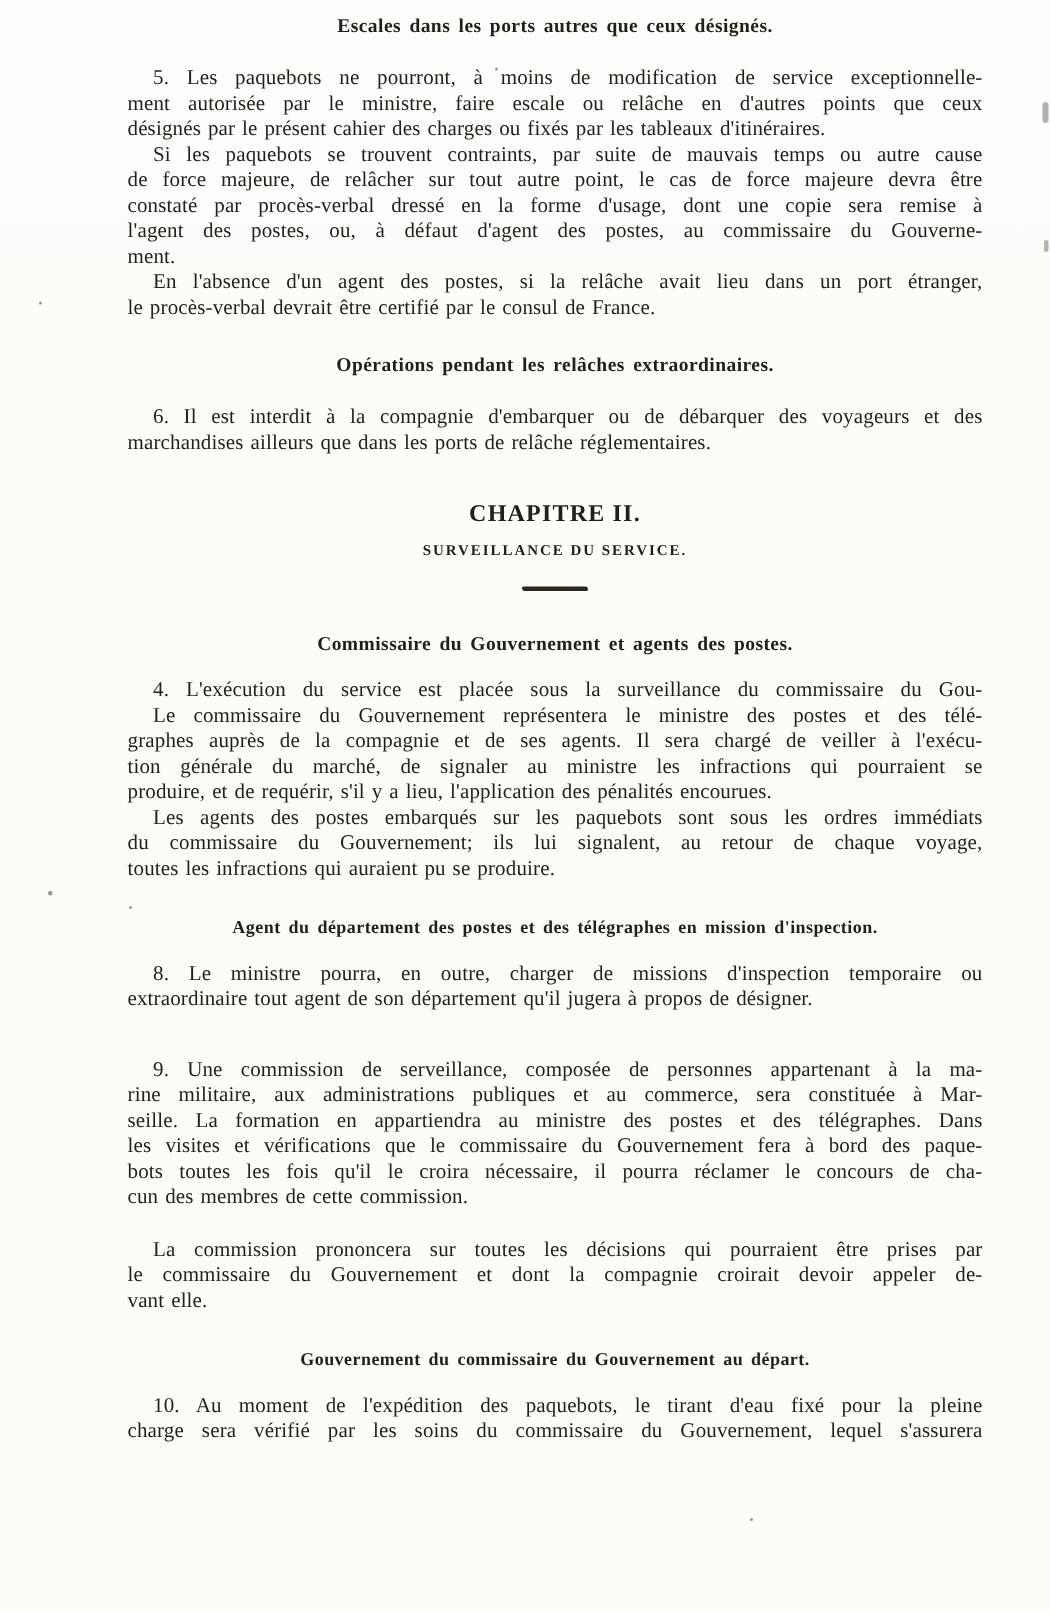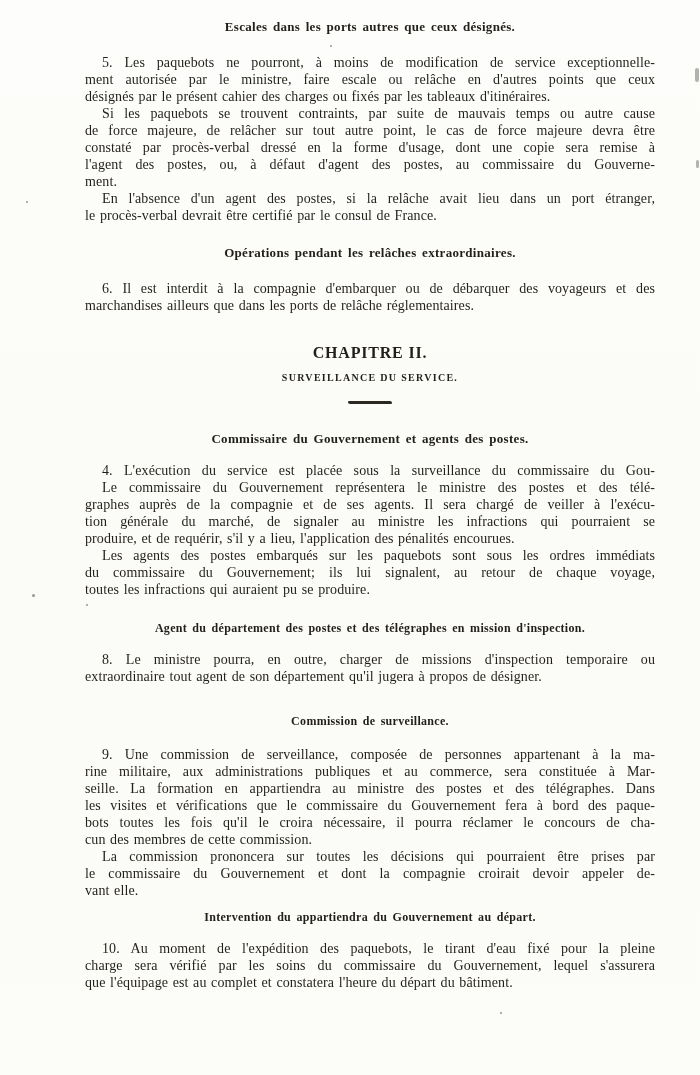--- a/index.html
+++ b/index.html
@@ -12,21 +12,21 @@
     width: 700px;
     height: 1075px;
     overflow: hidden;
     background: linear-gradient(180deg, #fdfdfb 0%, #fbfbf7 55%, #fcfcf9 100%);
     color: #221f19;
     font-family: "Liberation Serif", "DejaVu Serif", serif;
   }
   .doc {
     position: absolute;
     left: 85px;
-    top: 20px;
+    top: 10px;
     width: 570px;
   }
   
   .paragraph { margin: 0; }
   .line {
     font-size: 14px;
     line-height: 17px;
     text-align: justify;
     text-align-last: justify;
     letter-spacing: 0.1px;
@@ -141,39 +141,37 @@
       <div class="paragraph">
         <div class="line first">Les agents des postes embarqués sur les paquebots sont sous les ordres immédiats</div>
         <div class="line">du commissaire du Gouvernement; ils lui signalent, au retour de chaque voyage,</div>
         <div class="line last">toutes les infractions qui auraient pu se produire.</div>
       </div>
       <div class="subheading-small">Agent du département des postes et des télégraphes en mission d'inspection.</div>
       <div class="paragraph">
         <div class="line first">8. Le ministre pourra, en outre, charger de missions d'inspection temporaire ou</div>
         <div class="line last">extraordinaire tout agent de son département qu'il jugera à propos de désigner.</div>
       </div>
-      <div class="subheading-small">Commission de surveillance.</div>
       <div class="paragraph">
         <div class="line first">9. Une commission de serveillance, composée de personnes appartenant à la ma-</div>
         <div class="line">rine militaire, aux administrations publiques et au commerce, sera constituée à Mar-</div>
         <div class="line">seille. La formation en appartiendra au ministre des postes et des télégraphes. Dans</div>
         <div class="line">les visites et vérifications que le commissaire du Gouvernement fera à bord des paque-</div>
         <div class="line">bots toutes les fois qu'il le croira nécessaire, il pourra réclamer le concours de cha-</div>
         <div class="line last">cun des membres de cette commission.</div>
       </div>
       <div class="paragraph">
         <div class="line first">La commission prononcera sur toutes les décisions qui pourraient être prises par</div>
         <div class="line">le commissaire du Gouvernement et dont la compagnie croirait devoir appeler de-</div>
         <div class="line last">vant elle.</div>
       </div>
-      <div class="subheading-small">Intervention du appartiendra du Gouvernement au départ.</div>
+      <div class="subheading-small">Gouvernement du commissaire du Gouvernement au départ.</div>
       <div class="paragraph">
         <div class="line first">10. Au moment de l'expédition des paquebots, le tirant d'eau fixé pour la pleine</div>
         <div class="line">charge sera vérifié par les soins du commissaire du Gouvernement, lequel s'assurera</div>
-        <div class="line last">que l'équipage est au complet et constatera l'heure du départ du bâtiment.</div>
       </div>
     </div>
 
   <div class="speck" style="left:330px; top:45px;  width:2px; height:2px;"></div>
   <div class="speck" style="left:26px;  top:201px; width:2px; height:2px;"></div>
   <div class="speck" style="left:32px;  top:594px; width:3px; height:3px;"></div>
   <div class="speck" style="left:86px;  top:604px; width:2px; height:2px;"></div>
   <div class="speck" style="left:500px; top:1012px;width:2px; height:2px;"></div>
   <div class="smudge" style="left:695px; top:68px;  width:4px; height:14px;"></div>
   <div class="smudge" style="left:696px; top:160px; width:3px; height:8px;"></div>

